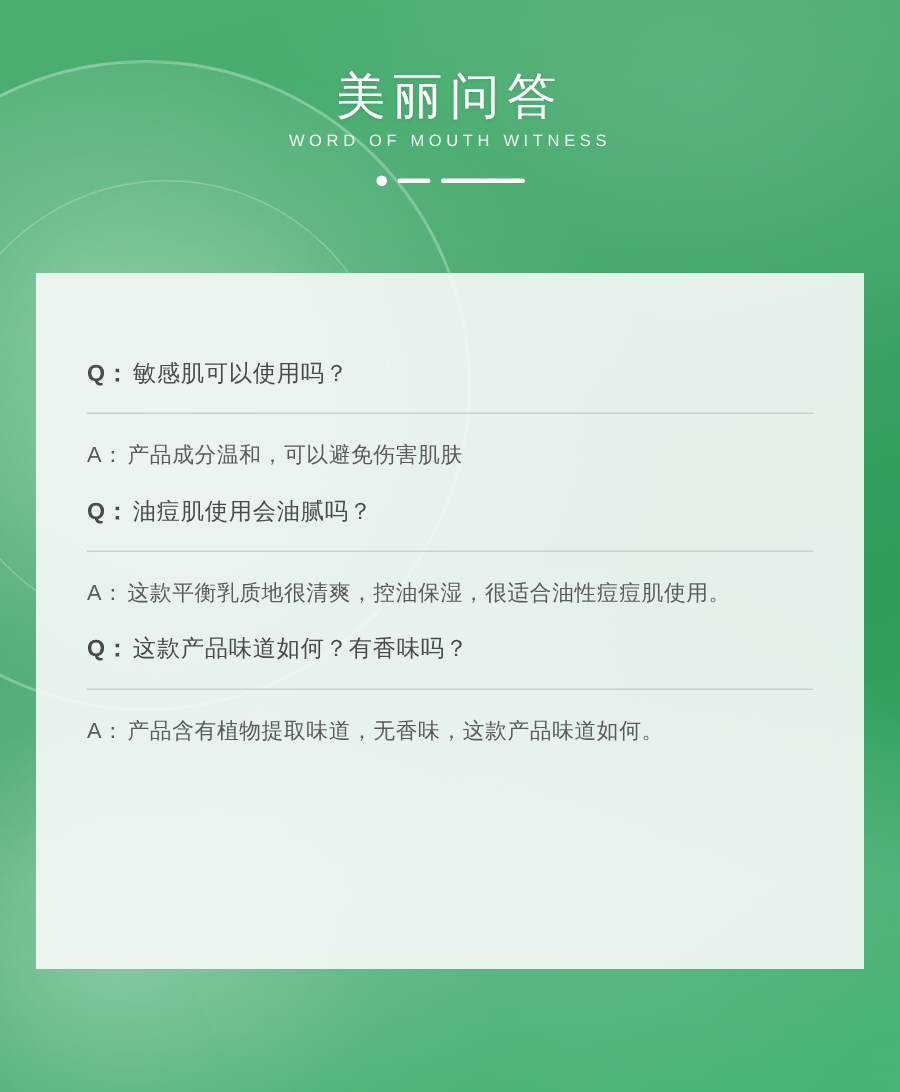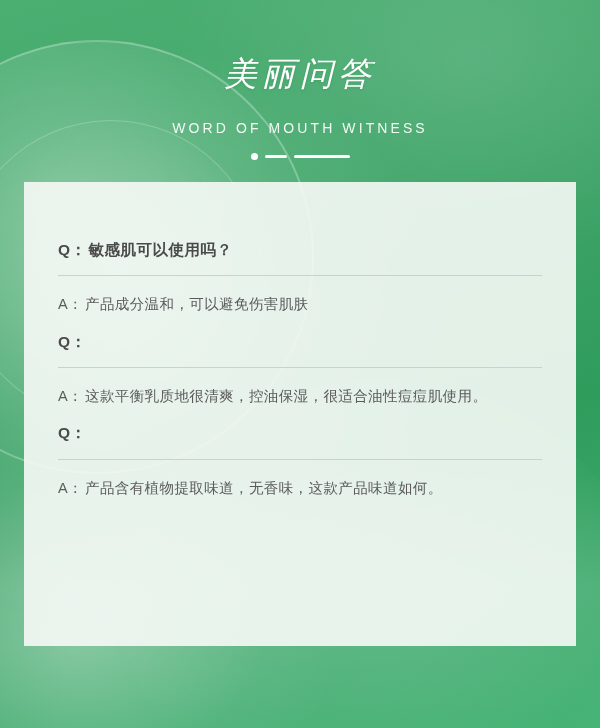--- a/index.html
+++ b/index.html
@@ -65,30 +65,29 @@
   .header {
     position: relative;
     text-align: center;
     padding-top: 46px;
   }
   .title {
     color: #ffffff;
     font-size: 33px;
     letter-spacing: 5px;
     font-weight: normal;
-    margin: 10px;
+    margin: 0;
     line-height: 1.1;
     text-shadow: 0 1px 3px rgba(0,0,0,0.10);
-    font-style: italic;
   }
   .subtitle {
     color: rgba(255,255,255,0.92);
-    font-size: 14px;
+    font-size: 11px;
     letter-spacing: 3.1px;
-    margin-top: 28px;
+    margin-top: 6px;
   }
   .dots {
     margin-top: 16px;
     display: flex;
     align-items: center;
     justify-content: center;
     gap: 7px;
     height: 8px;
   }
   .dot-round {
@@ -128,21 +127,21 @@
     font-size: 15.5px;
     line-height: 1.5;
     letter-spacing: 0.5px;
     font-weight: bold;
   }
   .q-mark {
     font-weight: bold;
     margin-right: 2px;
   }
   .q-text {
-    font-weight: bold;
+    font-weight: normal;
   }
   .divider {
     height: 1px;
     background: #cfcfcf;
     margin: 14px 0 16px 0;
   }
   .a-line {
     display: flex;
     align-items: baseline;
     color: #5b5b5b;
@@ -190,31 +189,33 @@
         <div class="divider"></div>
         <div class="a-line">
           <span class="a-mark">A：</span>
           <span class="a-text">产品成分温和，可以避免伤害肌肤</span>
         </div>
       </div>
 
       <div class="qa-block">
         <div class="q-line">
           <span class="q-mark">Q：</span>
+          <span class="q-text">油痘肌使用会油腻吗？</span>
         </div>
         <div class="divider"></div>
         <div class="a-line">
           <span class="a-mark">A：</span>
           <span class="a-text">这款平衡乳质地很清爽，控油保湿，很适合油性痘痘肌使用。</span>
         </div>
       </div>
 
       <div class="qa-block">
         <div class="q-line">
           <span class="q-mark">Q：</span>
+          <span class="q-text">这款产品味道如何？有香味吗？</span>
         </div>
         <div class="divider"></div>
         <div class="a-line">
           <span class="a-mark">A：</span>
           <span class="a-text">产品含有植物提取味道，无香味，这款产品味道如何。</span>
         </div>
       </div>
 
     </div>
   </div>

